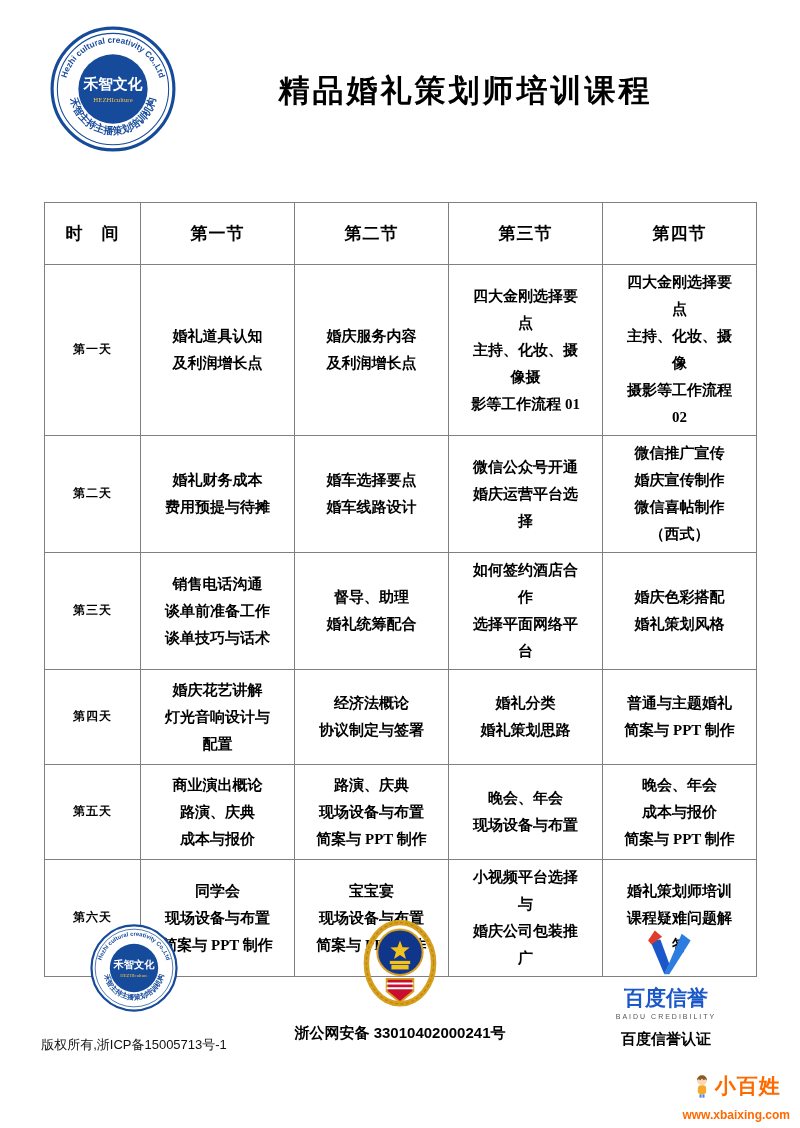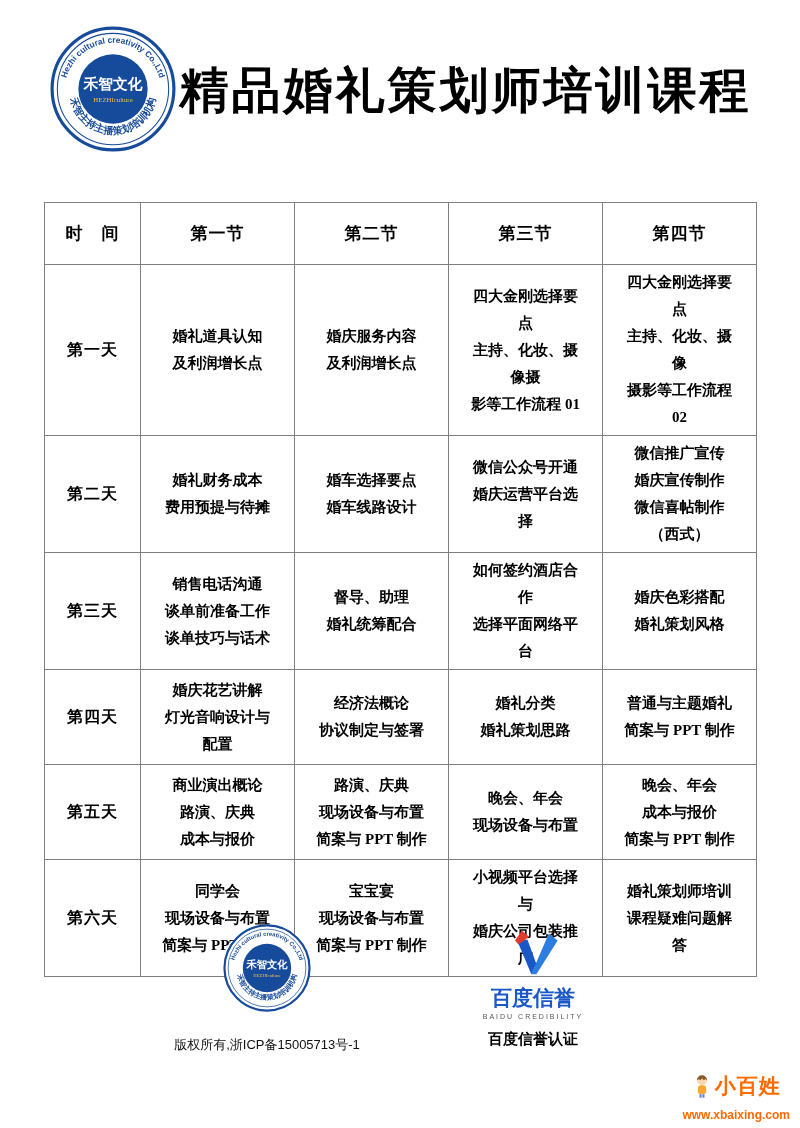--- a/index.html
+++ b/index.html
@@ -6,30 +6,30 @@
   .page {
     width:800px; height:1128px; position:relative; background:#ffffff;
     overflow:hidden; font-family:"Liberation Serif", serif; color:#000;
   }
 
   
   .header { display:flex; align-items:center; padding:26px 45px 0 50px; height:152px; box-sizing:border-box; }
   .logo-svg { width:126px; height:126px; flex:0 0 auto; }
   .page-title {
     flex:1; text-align:center; font-family:Liberation Serif, serif;
-    font-weight:900; font-size:49px; letter-spacing:3px; color:#000; margin-top:4px;
+    font-weight:900; font-size:31px; letter-spacing:3px; color:#000; margin-top:4px;
   }
 
   
   .table-wrap { margin:50px auto 0; width:712px; }
   table { border-collapse:collapse; width:100%; table-layout:fixed; }
   th, td { border:1px solid #7f7f7f; text-align:center; vertical-align:middle; padding:4px 20px; box-sizing:border-box; }
   th { height:62px; font-size:17px; font-weight:bold; letter-spacing:1px; }
   td { height:95px; font-size:15px; font-weight:bold; white-space:pre-line; line-height:1.8; }
-  td.time-cell { font-size:16px; letter-spacing:1px; }
+  td.time-cell { font-size:12px; letter-spacing:1px; }
   col.c-time { width:96px; }
   col.c-sess { width:154px; }
 
   
   .footer { position:absolute; left:0; top:910px; width:100%; display:flex; justify-content:center; }
   .f-col { width:266px; display:flex; flex-direction:column; align-items:center; }
   .footer-logo { width:88px; height:88px; margin-top:14px; }
   .copyright { margin-top:24px; font-family:"Liberation Sans", sans-serif; font-size:13px; color:#111; }
   .badge-svg { width:86px; height:96px; margin-top:6px; }
   .police-text { margin-top:12px; font-family:"Liberation Sans", sans-serif; font-weight:bold; font-size:15px; color:#000; }
@@ -184,20 +184,33 @@
         </text>
         <text font-size="9.5" fill="#164a9a" font-weight="bold">
           <textPath href="#arcBottom2" startOffset="50%" text-anchor="middle">禾智主持主播策划培训机构</textPath>
         </text>
         <text x="60" y="60" text-anchor="middle" font-size="14" fill="#ffffff" font-weight="bold">禾智文化</text>
         <text x="60" y="72" text-anchor="middle" font-size="6.5" fill="#f0c14b">HEZHIculture</text>
       </svg>
       <div class="copyright">版权所有,浙ICP备15005713号-1</div>
     </div>
 
+    <div class="f-col">
+      <svg class="badge-svg" viewBox="0 0 110 122">
+        <ellipse cx="55" cy="60" rx="43" ry="52" fill="none" stroke="#d7a020" stroke-width="7"></ellipse>
+        <ellipse cx="55" cy="60" rx="43" ry="52" fill="none" stroke="#b8860b" stroke-width="1.5" stroke-dasharray="4 3"></ellipse>
+        <circle cx="55" cy="46" r="29" fill="#10368c" stroke="#d7a020" stroke-width="2.5"></circle>
+        <polygon points="55,31 58.2,39.6 67.4,40 60.2,45.7 62.6,54.5 55,49.5 47.4,54.5 49.8,45.7 42.6,40 51.8,39.6" fill="#f2c11d"></polygon>
+        <rect x="42" y="57" width="26" height="4" fill="#f2c11d"></rect>
+        <rect x="44" y="62" width="22" height="6" fill="#f2c11d"></rect>
+        <path d="M38,80 h34 v16 l-17,14 l-17,-14 z" fill="#c8102e" stroke="#d7a020" stroke-width="2.5"></path>
+        <path d="M38,86 h34 M38,92 h34" stroke="#ffffff" stroke-width="2.5"></path>
+      </svg>
+      <div class="police-text">浙公网安备 33010402000241号</div>
+    </div>
 
     <div class="f-col">
       <svg class="baidu-icon" viewBox="0 0 100 100">
         <polygon points="22,27 40,24 56,68 47,86" fill="#1a57c8"></polygon>
         <polygon points="78,14 94,26 56,86 47,86" fill="#2b7de0"></polygon>
         <polygon points="18,26 30,8 43,19 24,33" fill="#e03c2d"></polygon>
       </svg>
       <div class="baidu-name">百度信誉</div>
       <div class="baidu-en">BAIDU CREDIBILITY</div>
       <div class="baidu-caption">百度信誉认证</div>

